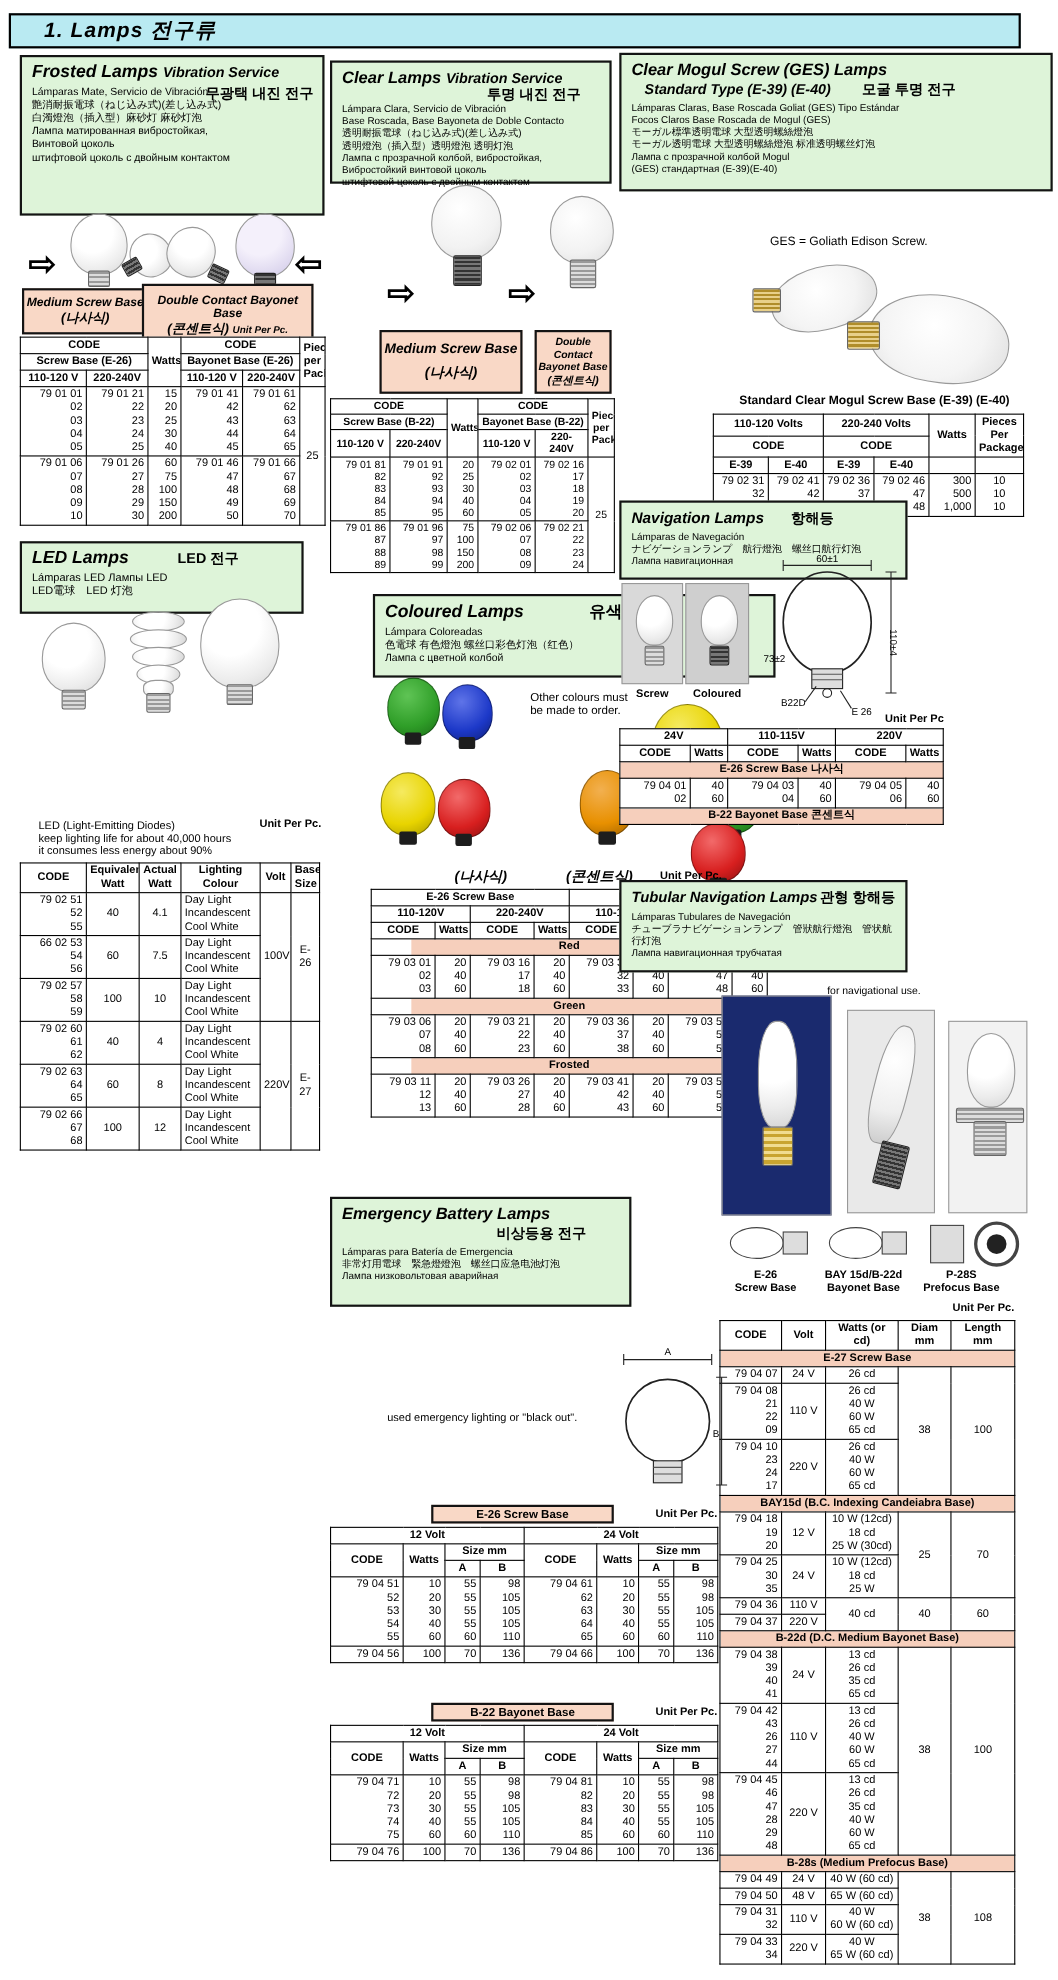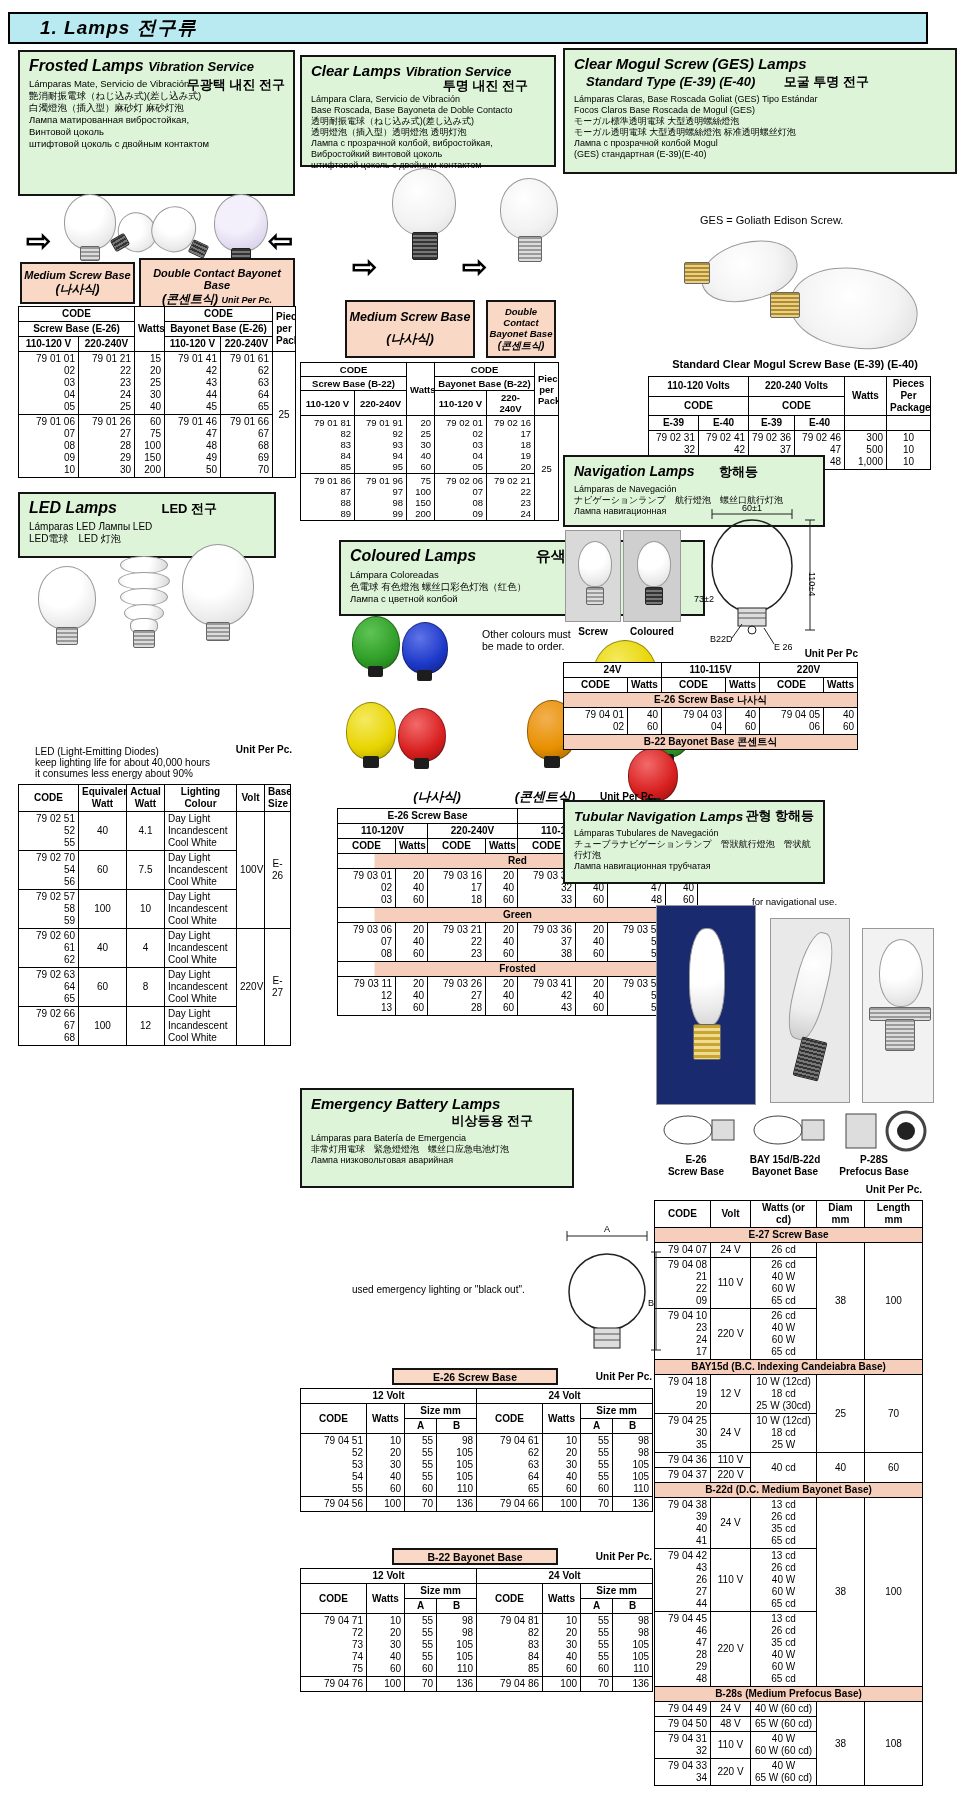--- a/index.html
+++ b/index.html
@@ -69,21 +69,21 @@
   <div class="wbulb" style="left:152px;top:206px;width:42px;height:44px;transform:rotate(25deg)"></div>
   <div class="dbase" style="left:190px;top:242px;width:15px;height:12px;transform:rotate(25deg)"></div>
   <div class="wbulb lav" style="left:214px;top:194px;width:52px;height:56px"></div>
   <div class="dbase" style="left:231px;top:248px;width:18px;height:13px"></div>
   <span class="arrow" style="left:268px;top:226px">⇦</span>
 
   <div class="abs slabel" style="left:20px;top:262px;width:115px;height:42px">
     <div style="font-size:11px">Medium Screw Base</div>
     <div style="font-size:12px">(나사식)</div>
   </div>
-  <div class="abs slabel" style="left:139px;top:258px;width:156px;height:58px">
+  <div class="abs slabel" style="left:129px;top:258px;width:156px;height:58px">
     <div style="font-size:11px">Double Contact Bayonet  Base</div>
     <div style="font-size:12px"><span>(콘센트식)</span>
       <span class="unit" style="font-size:9px">Unit Per Pc.</span></div>
   </div>
 
   <table class="t abs" style="left:18px;top:306px;width:277px">
     <colgroup>
         <col style="width:60px">
         <col style="width:56px">
         <col style="width:30px">
@@ -219,21 +219,21 @@
 55</td>
           <td class="ct">40</td>
           <td class="ct">4.1</td>
           <td>Day Light
 Incandescent
 Cool White</td>
           <td rowspan="3" class="ct">100V</td>
           <td rowspan="3" class="ct">E-26</td>
         </tr>
     <tr>
-          <td class="rt">79 02  70
+          <td class="rt">66 02  53
 54
 56</td>
           <td class="ct">60</td>
           <td class="ct">7.5</td>
           <td>Day Light
 Incandescent
 Cool White</td>
         </tr>
     <tr>
           <td class="rt">79 02  57

